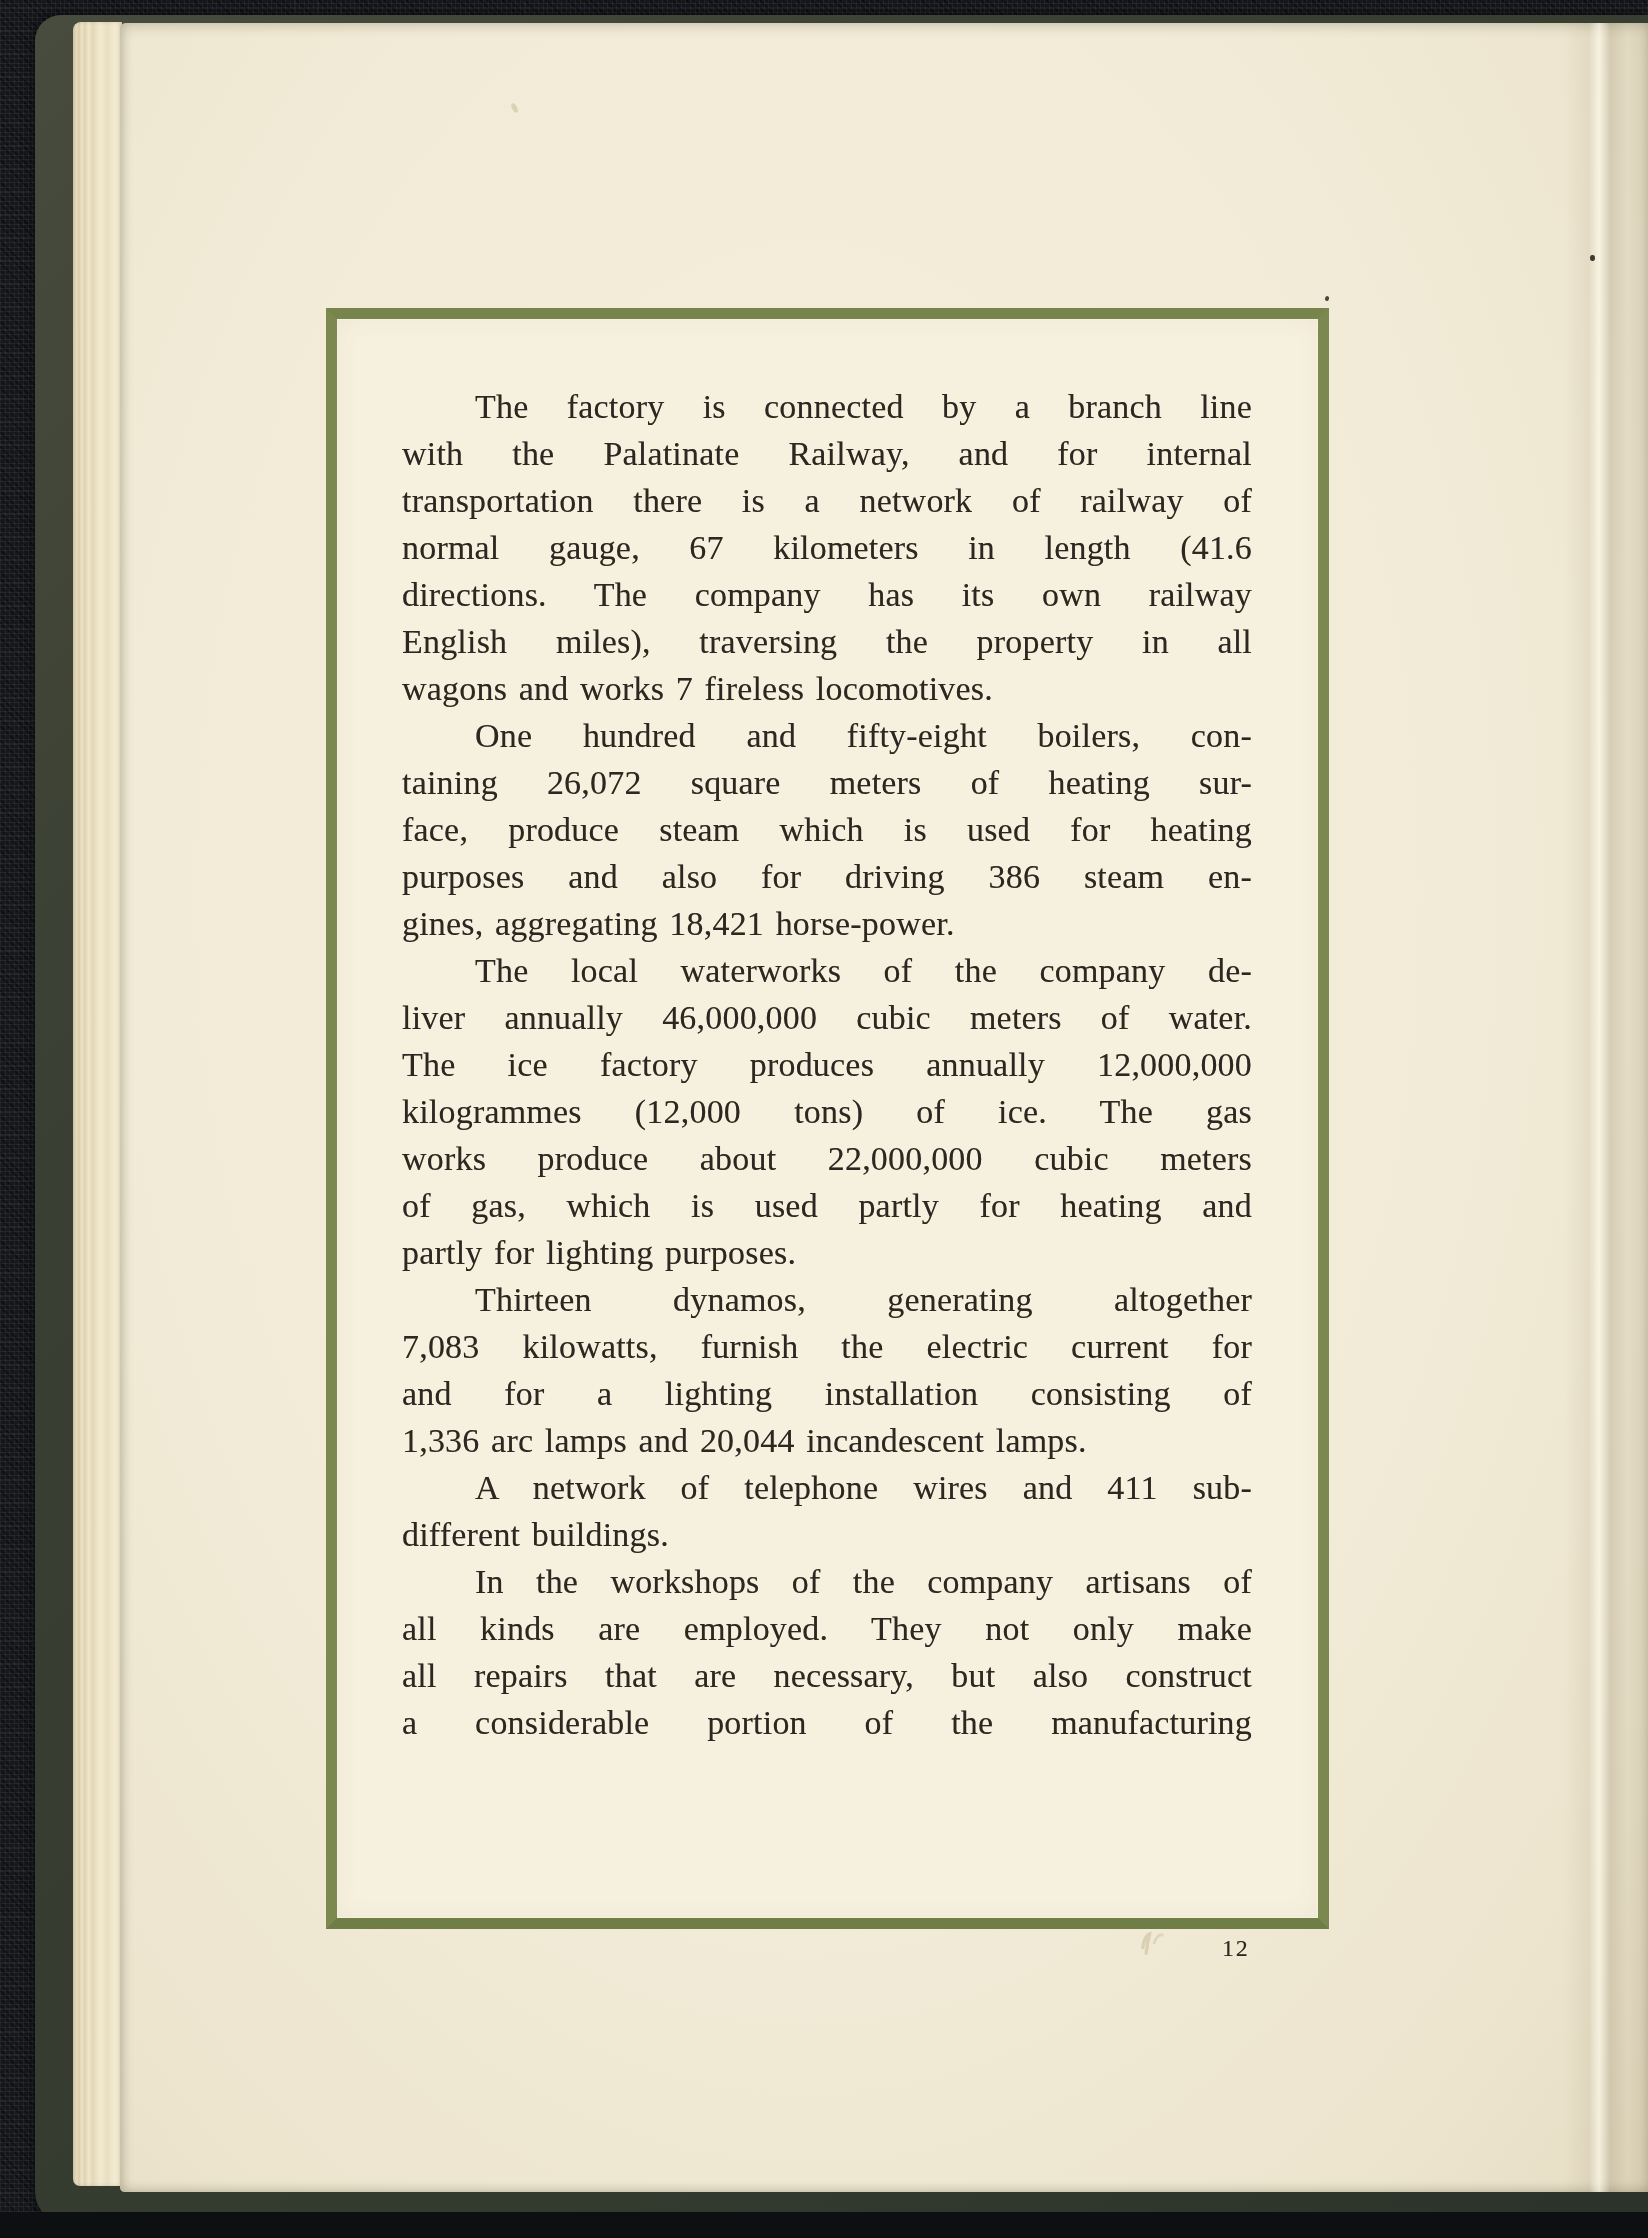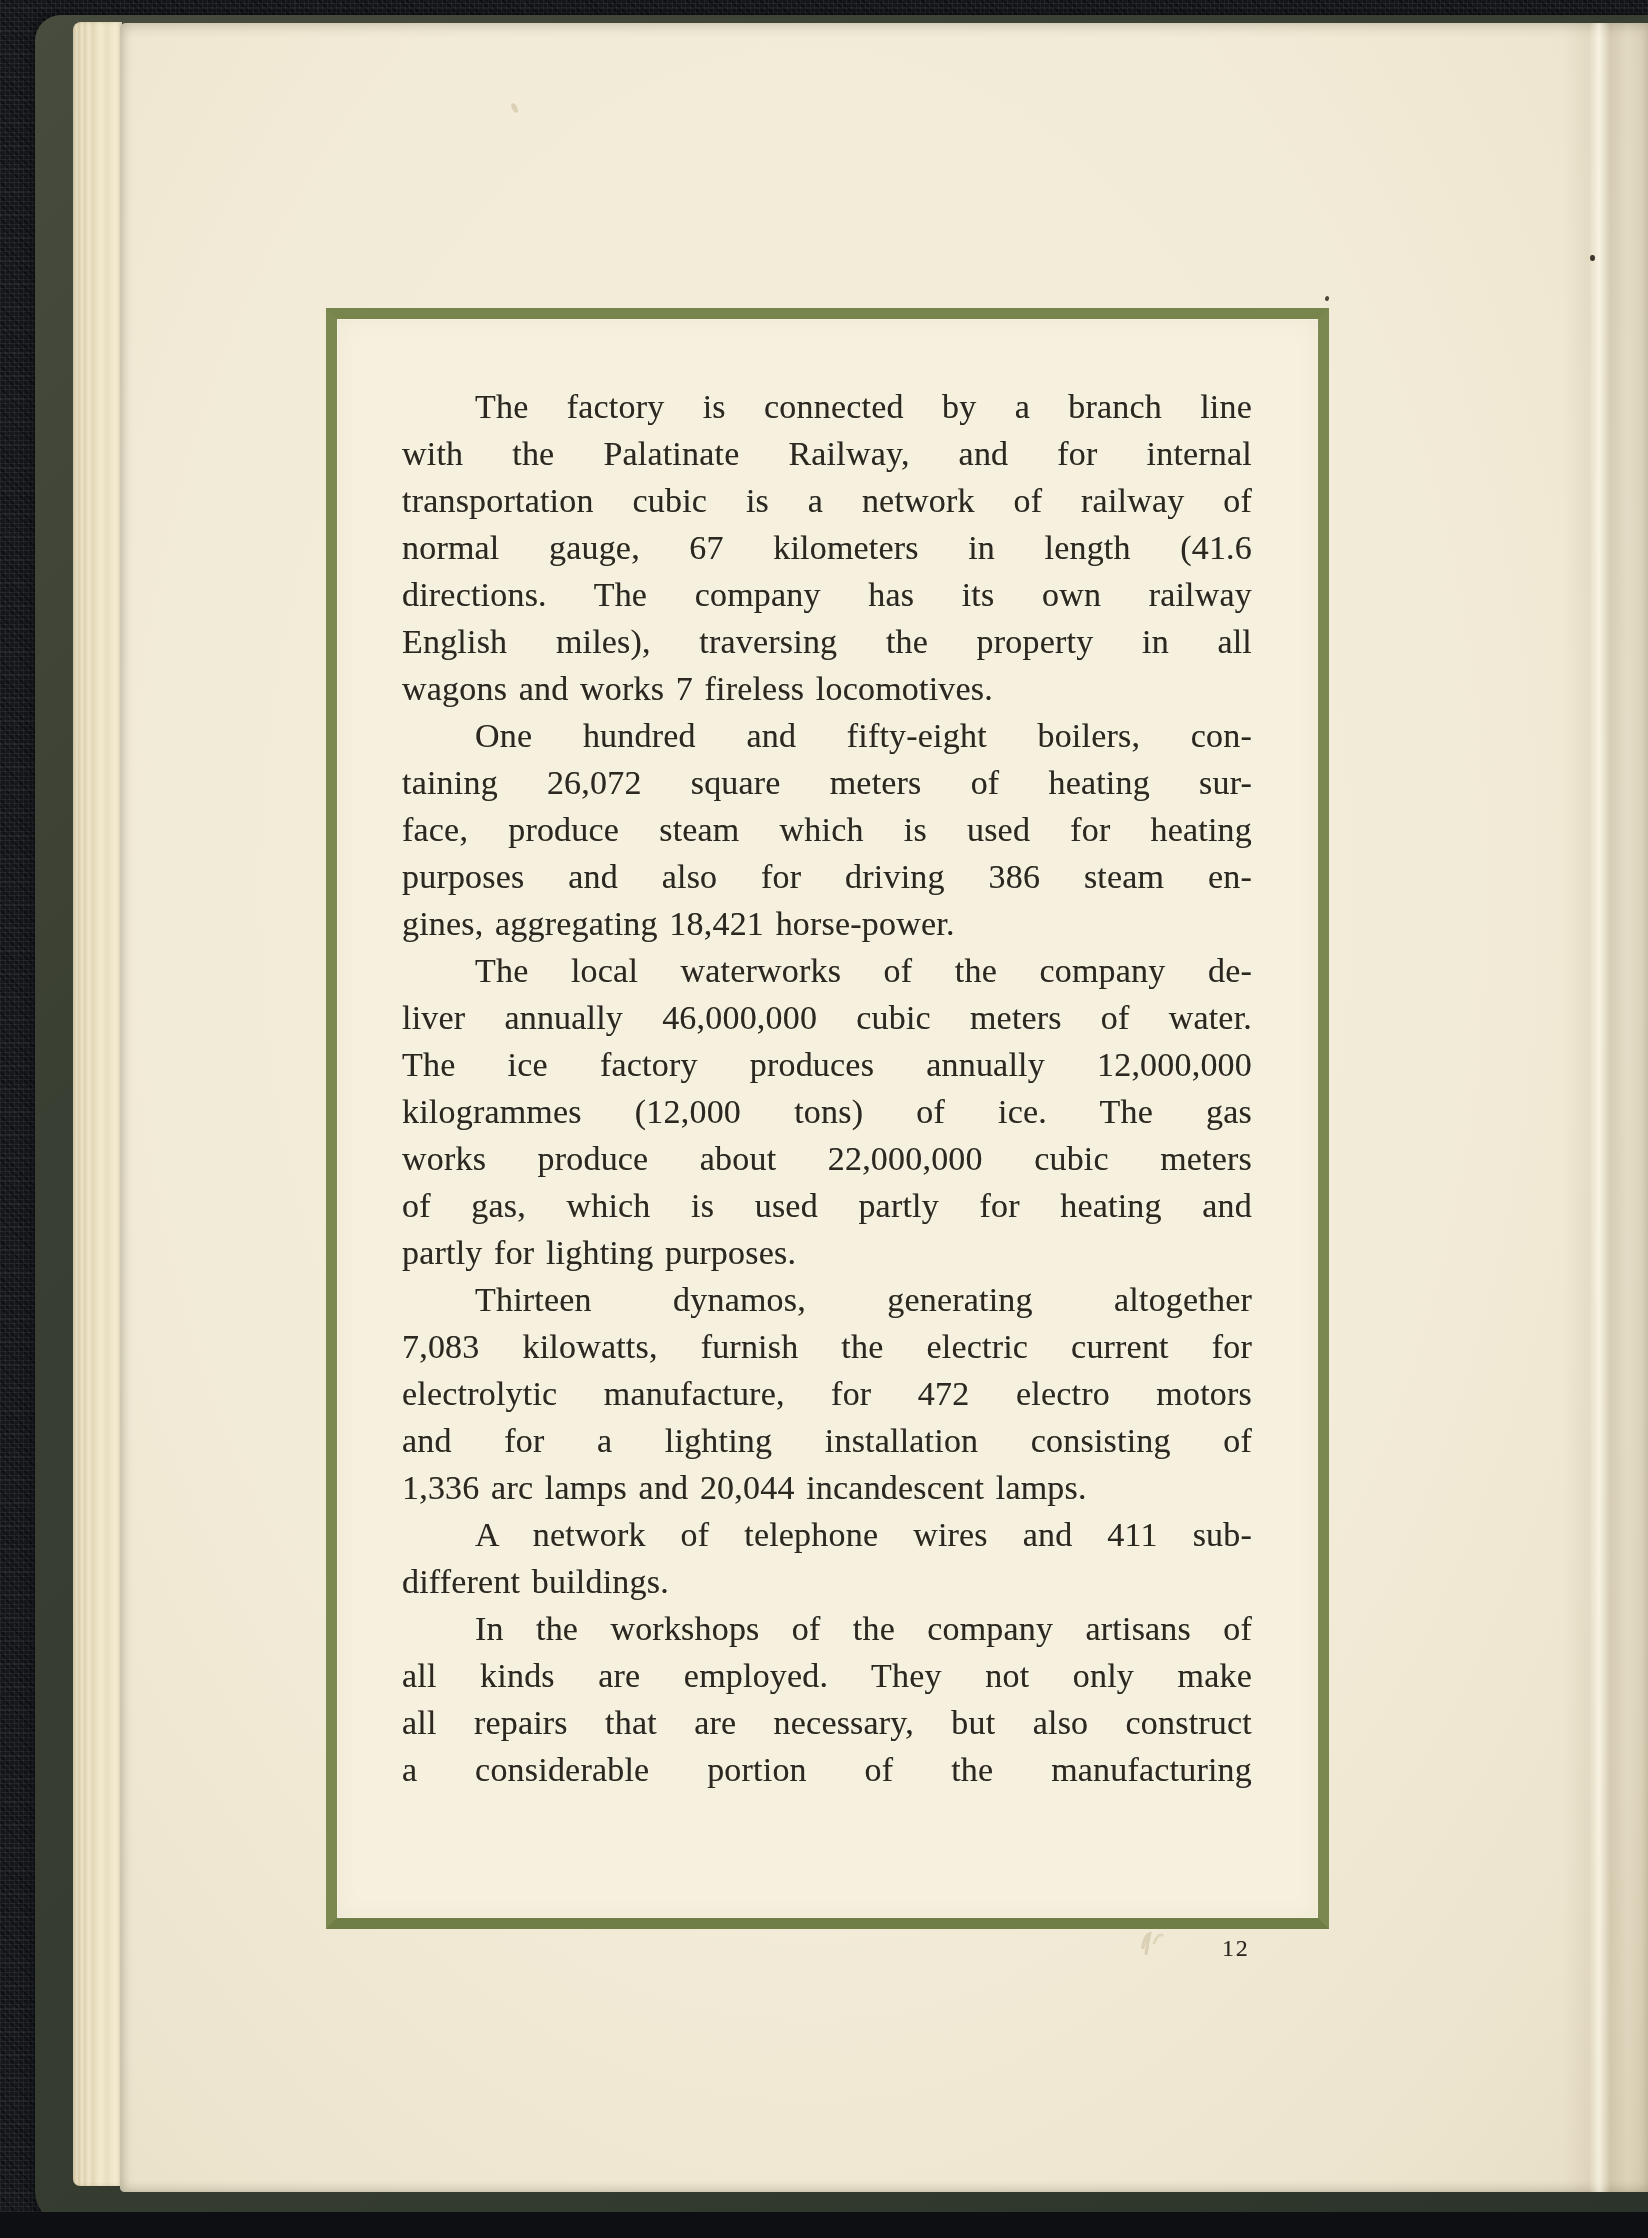--- a/index.html
+++ b/index.html
@@ -84,40 +84,39 @@
   <div class="board"></div>
   <div class="page-edges"></div>
 
   <div class="page">
     <div class="gutter"></div>
 
     <div class="frame">
       <div class="textblock" id="textblock">
           <div class="line indent">The factory is connected by a branch line</div>
           <div class="line">with the Palatinate Railway, and for internal</div>
-          <div class="line">transportation cubic is a network of railway of</div>
+          <div class="line">transportation there is a network of railway of</div>
           <div class="line">normal gauge, 67 kilometers in length (41.6</div>
           <div class="line">directions. The company has its own railway</div>
           <div class="line">English miles), traversing the property in all</div>
           <div class="line end">wagons and works 7 fireless locomotives.</div>
           <div class="line indent">One hundred and fifty-eight boilers, con-</div>
           <div class="line">taining 26,072 square meters of heating sur-</div>
           <div class="line">face, produce steam which is used for heating</div>
           <div class="line">purposes and also for driving 386 steam en-</div>
           <div class="line end">gines, aggregating 18,421 horse-power.</div>
           <div class="line indent">The local waterworks of the company de-</div>
           <div class="line">liver annually 46,000,000 cubic meters of water.</div>
           <div class="line">The ice factory produces annually 12,000,000</div>
           <div class="line">kilogrammes (12,000 tons) of ice. The gas</div>
           <div class="line">works produce about 22,000,000 cubic meters</div>
           <div class="line">of gas, which is used partly for heating and</div>
           <div class="line end">partly for lighting purposes.</div>
           <div class="line indent">Thirteen dynamos, generating altogether</div>
           <div class="line">7,083 kilowatts, furnish the electric current for</div>
-          <div class="line">electrolytic manufacture, for 472 electro motors</div>
           <div class="line">and for a lighting installation consisting of</div>
           <div class="line end">1,336 arc lamps and 20,044 incandescent lamps.</div>
           <div class="line indent">A network of telephone wires and 411 sub-</div>
           <div class="line end">different buildings.</div>
           <div class="line indent">In the workshops of the company artisans of</div>
           <div class="line">all kinds are employed. They not only make</div>
           <div class="line">all repairs that are necessary, but also construct</div>
           <div class="line">a considerable portion of the manufacturing</div>
         </div>
     </div>

